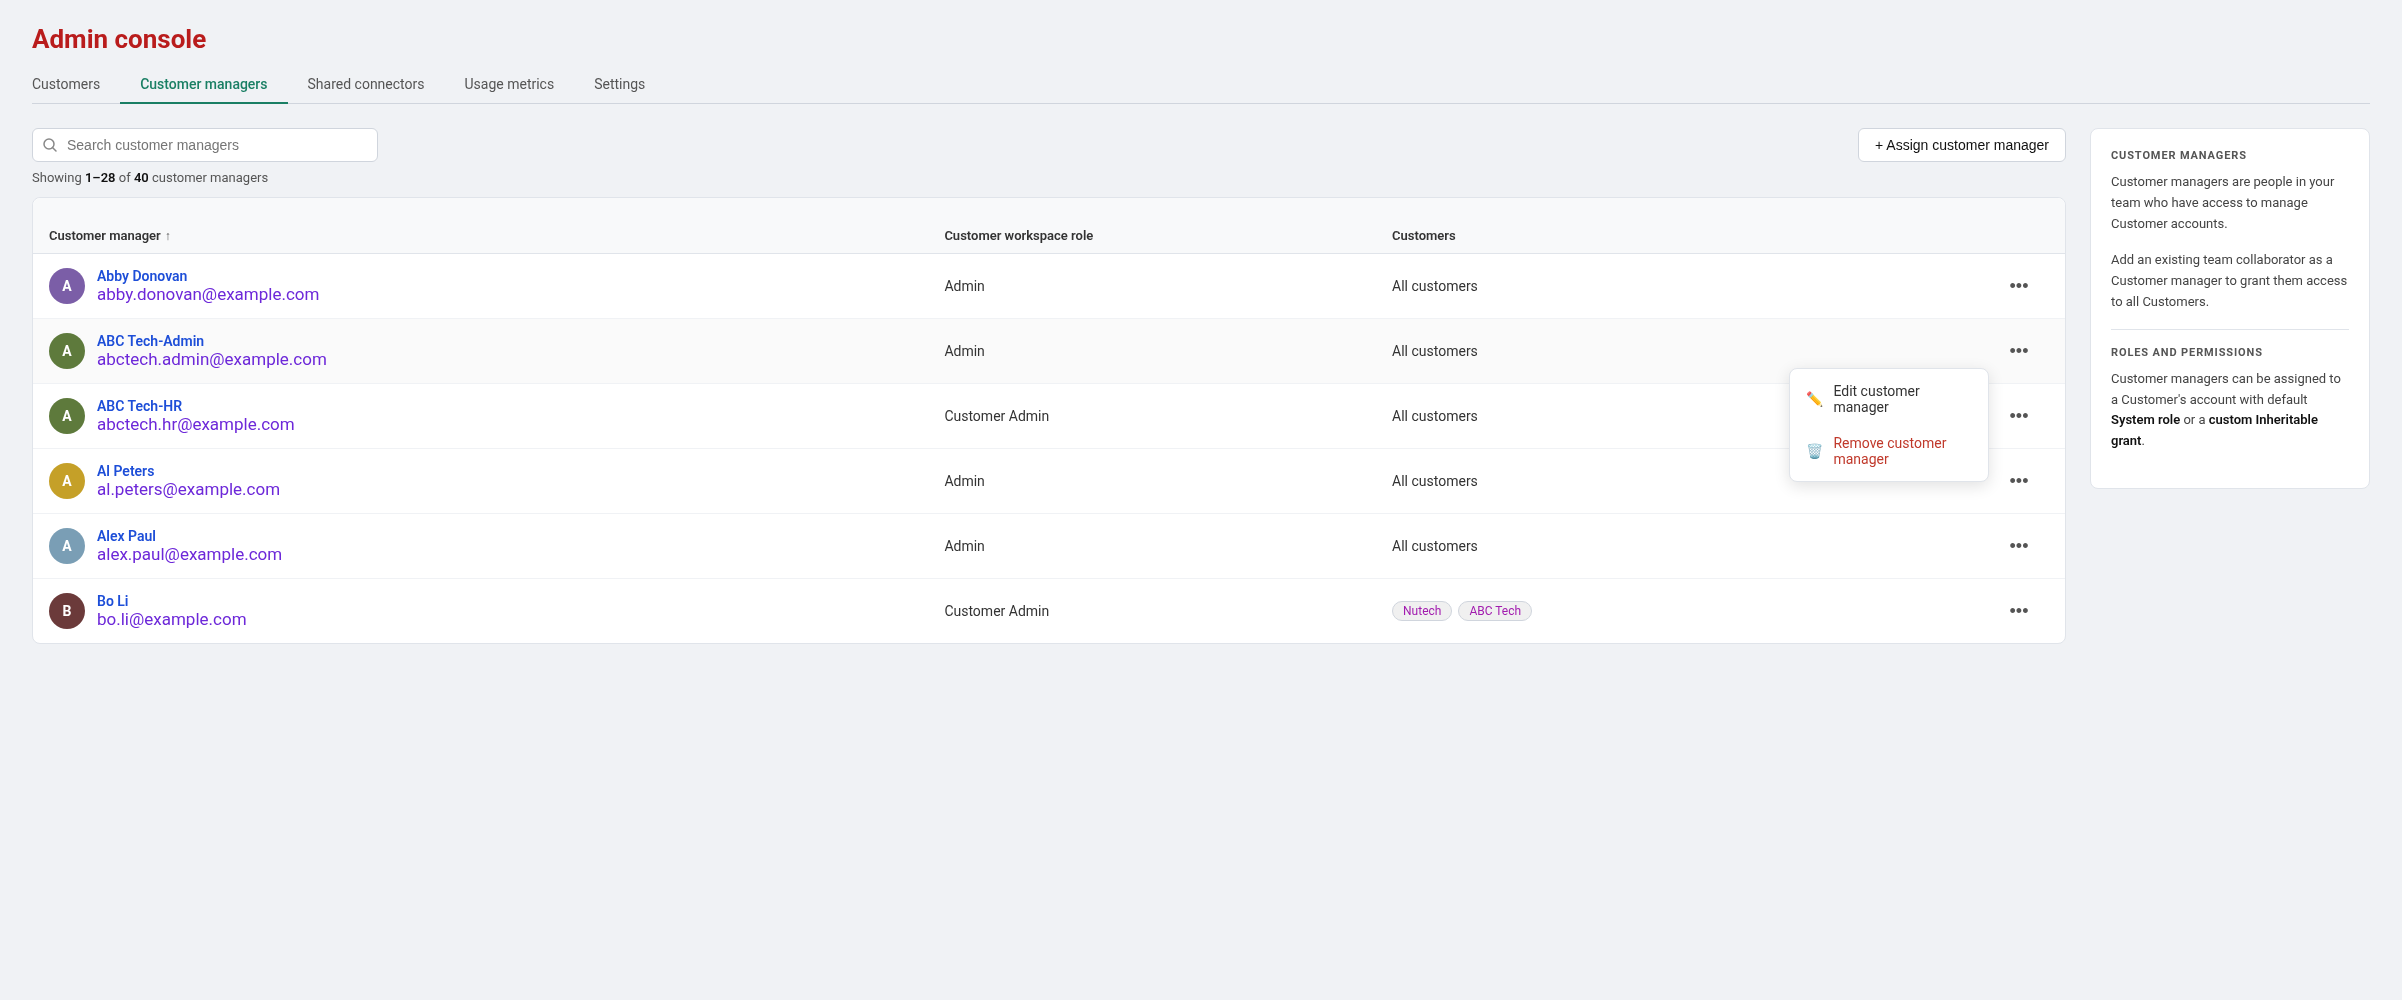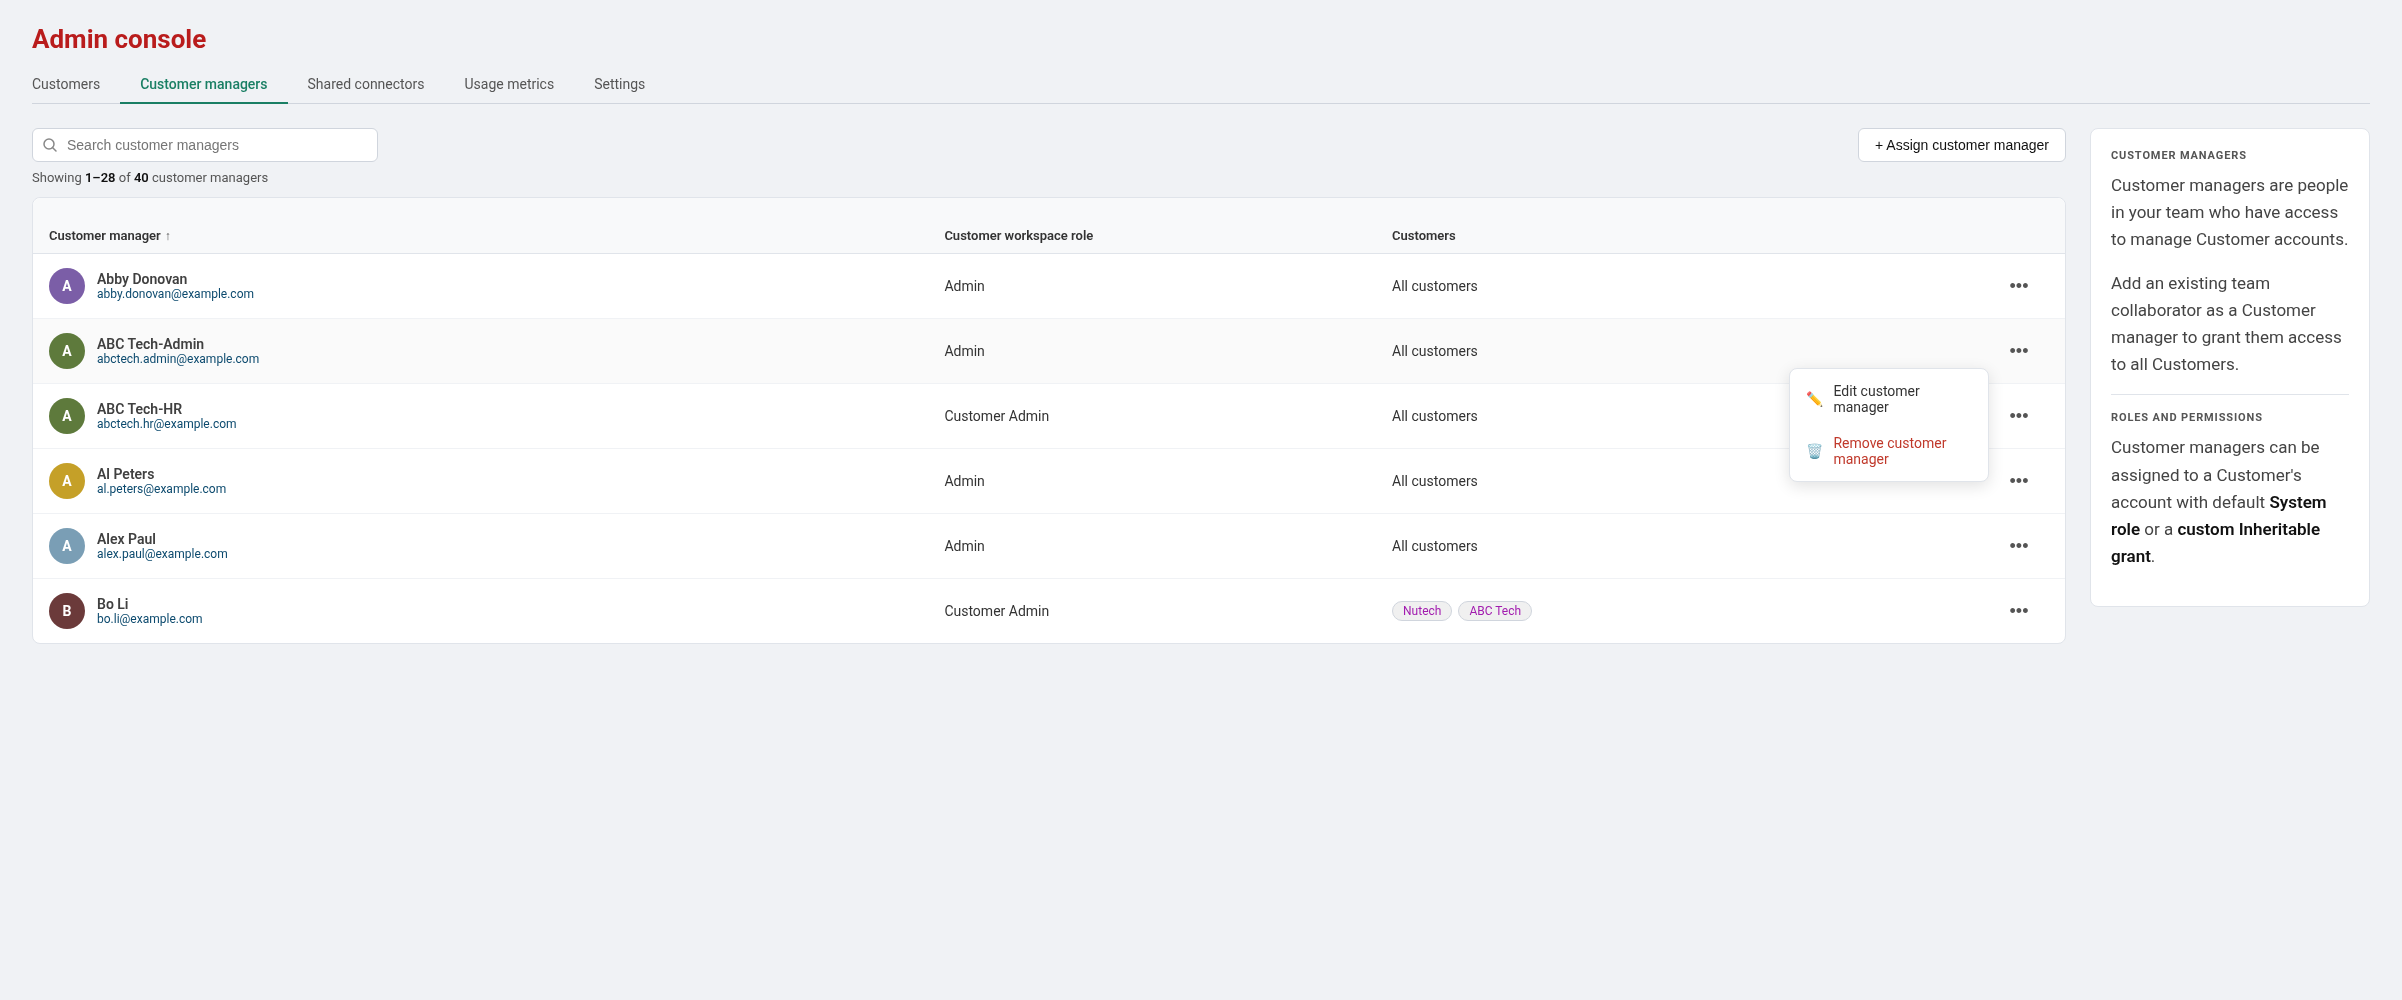--- a/index.html
+++ b/index.html
@@ -156,26 +156,26 @@
       font-size: 14px;
       color: #fff;
       flex-shrink: 0;
     }
     .manager-info {
       display: flex;
       flex-direction: column;
     }
     .manager-name {
       font-weight: 600;
-      color: #404040;
+      color: #1d4ed8;
       font-size: 14px;
     }
     .manager-email {
-      font-size: 12px;
-      color: #0c4a6e;
+      font-size: 17px;
+      color: #6d28d9;
     }
     .role-cell {
       color: #333;
       font-size: 14px;
     }
     .customers-cell {
       display: flex;
       gap: 6px;
       align-items: center;
       flex-wrap: wrap;
@@ -244,21 +244,21 @@
     }
     .sidebar-section-title {
       font-size: 11px;
       font-weight: 700;
       text-transform: uppercase;
       letter-spacing: 0.08em;
       color: #555;
       margin-bottom: 10px;
     }
     .sidebar-text {
-      font-size: 17px;
+      font-size: 13px;
       color: #444;
       line-height: 1.6;
       margin-bottom: 16px;
     }
     .sidebar-text strong {
       font-weight: 600;
       color: #111;
     }
     .sidebar-divider {
       border: none;

